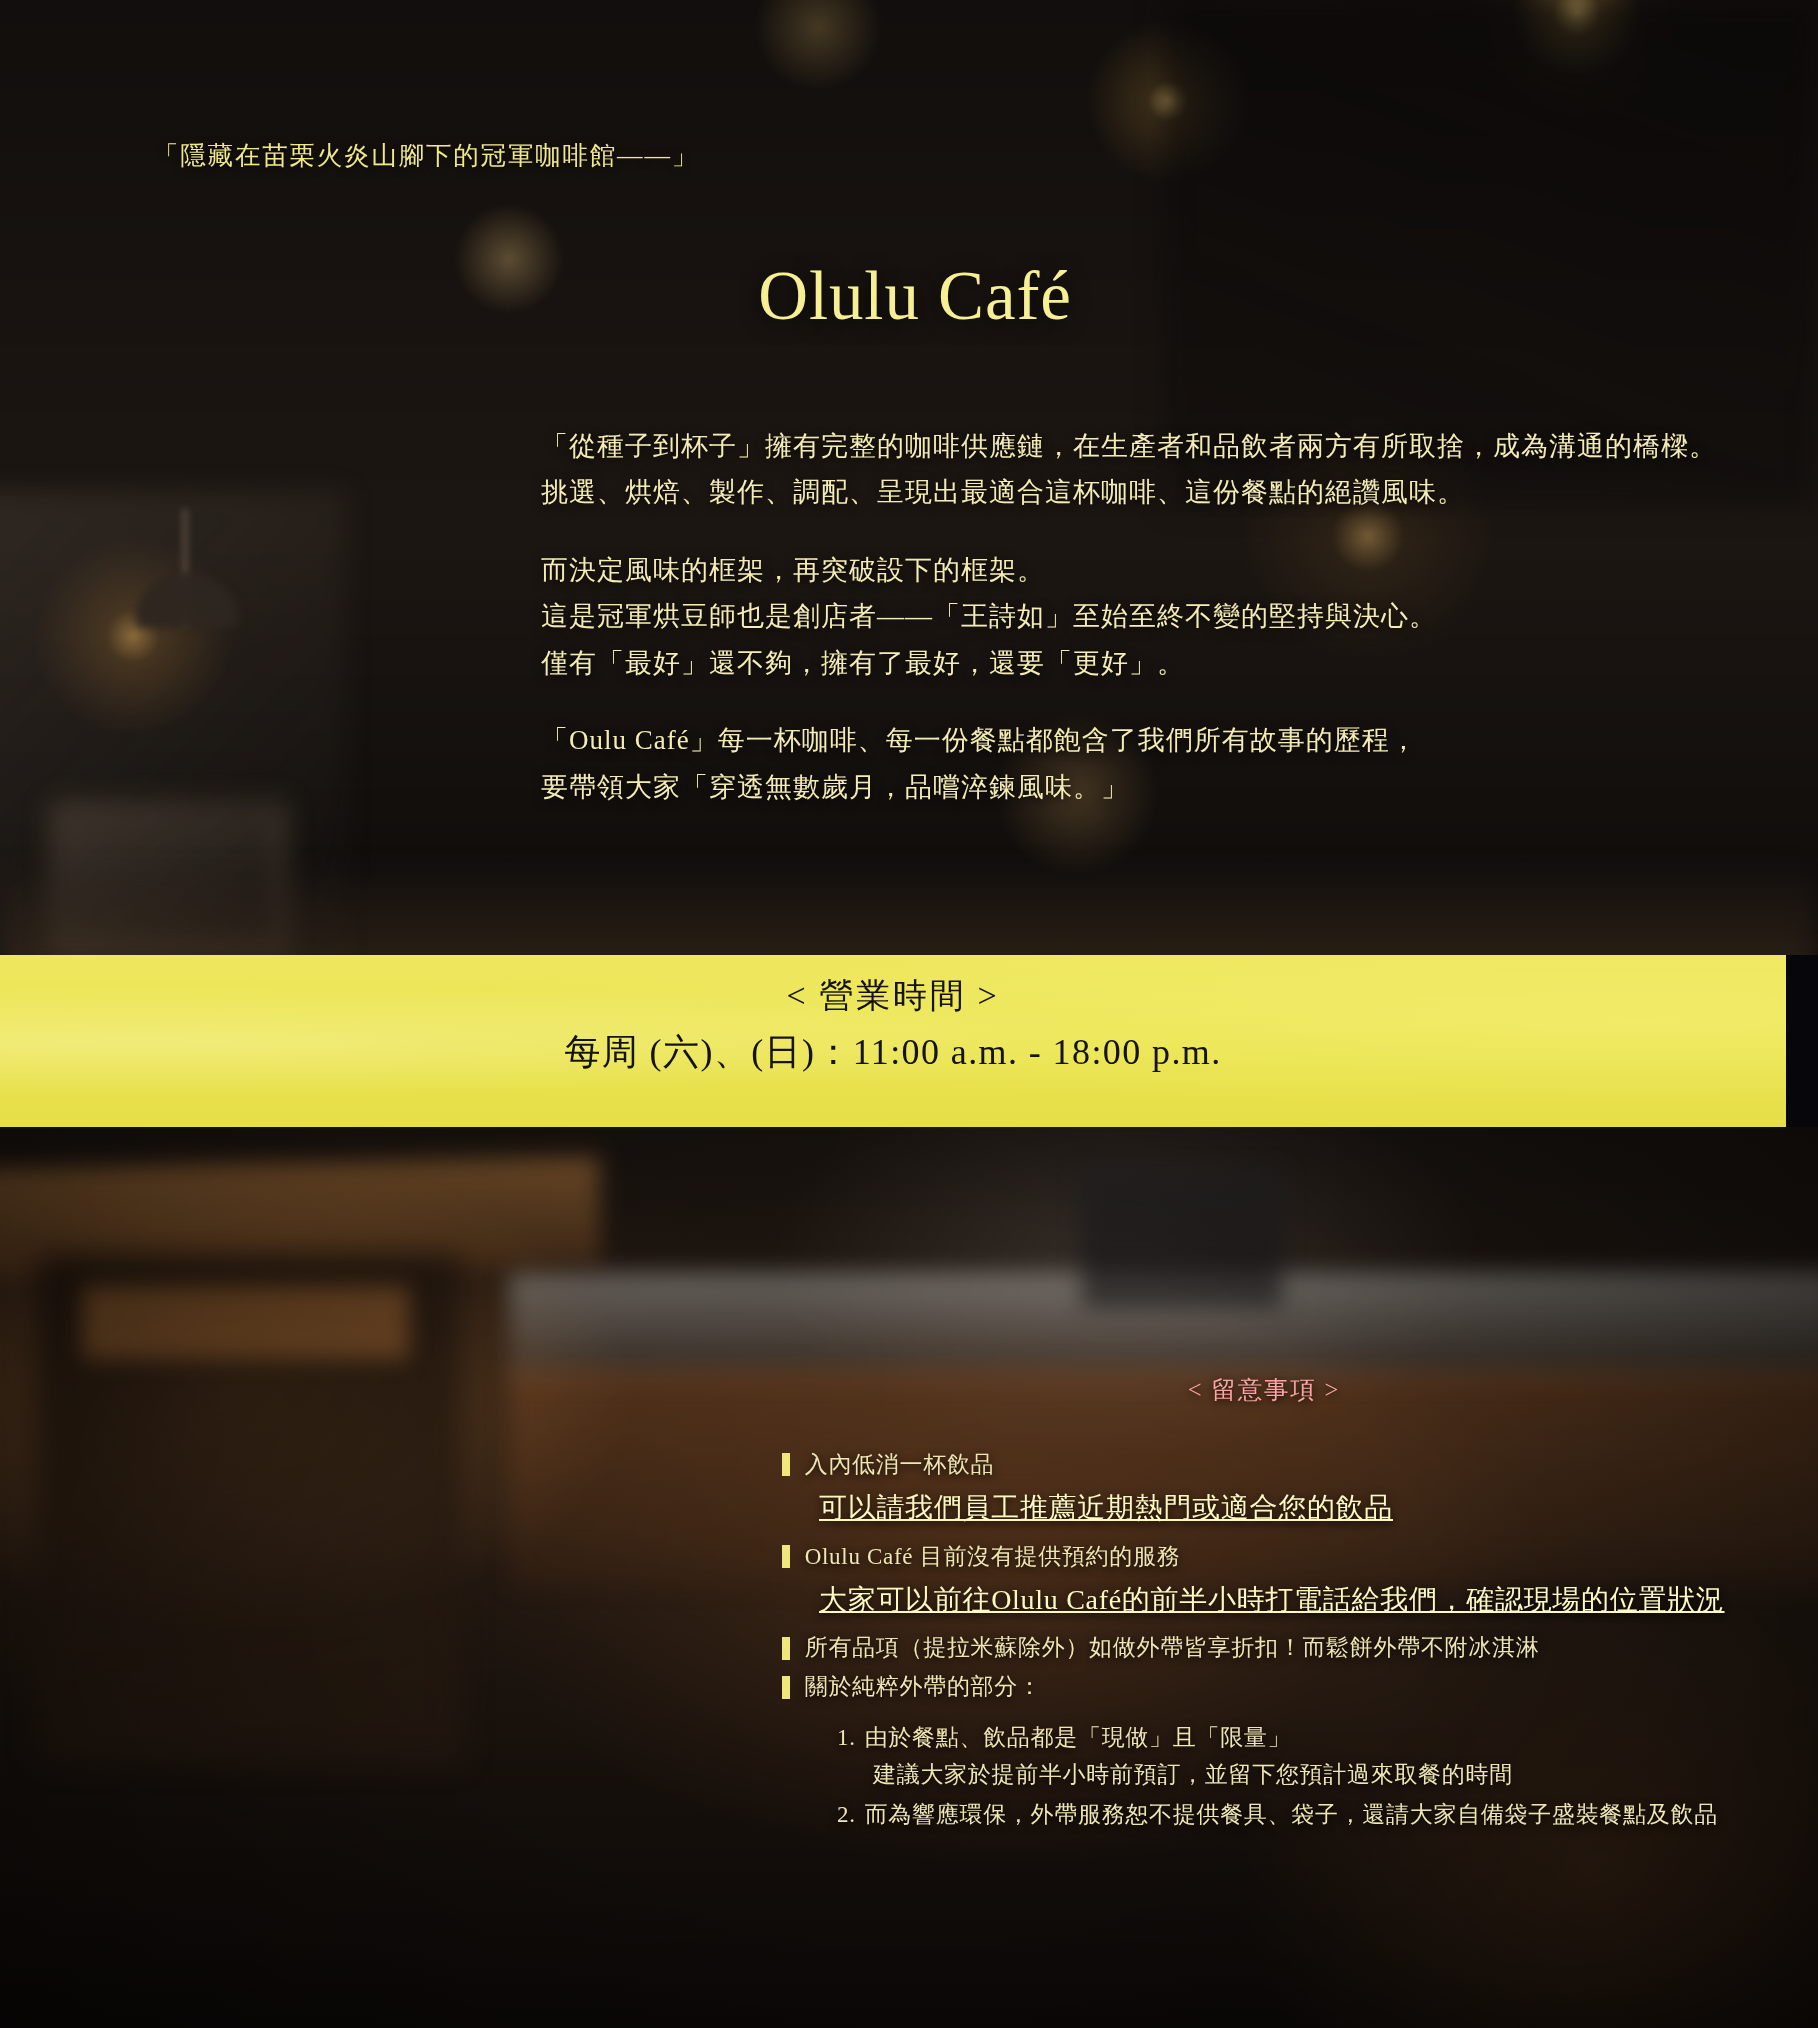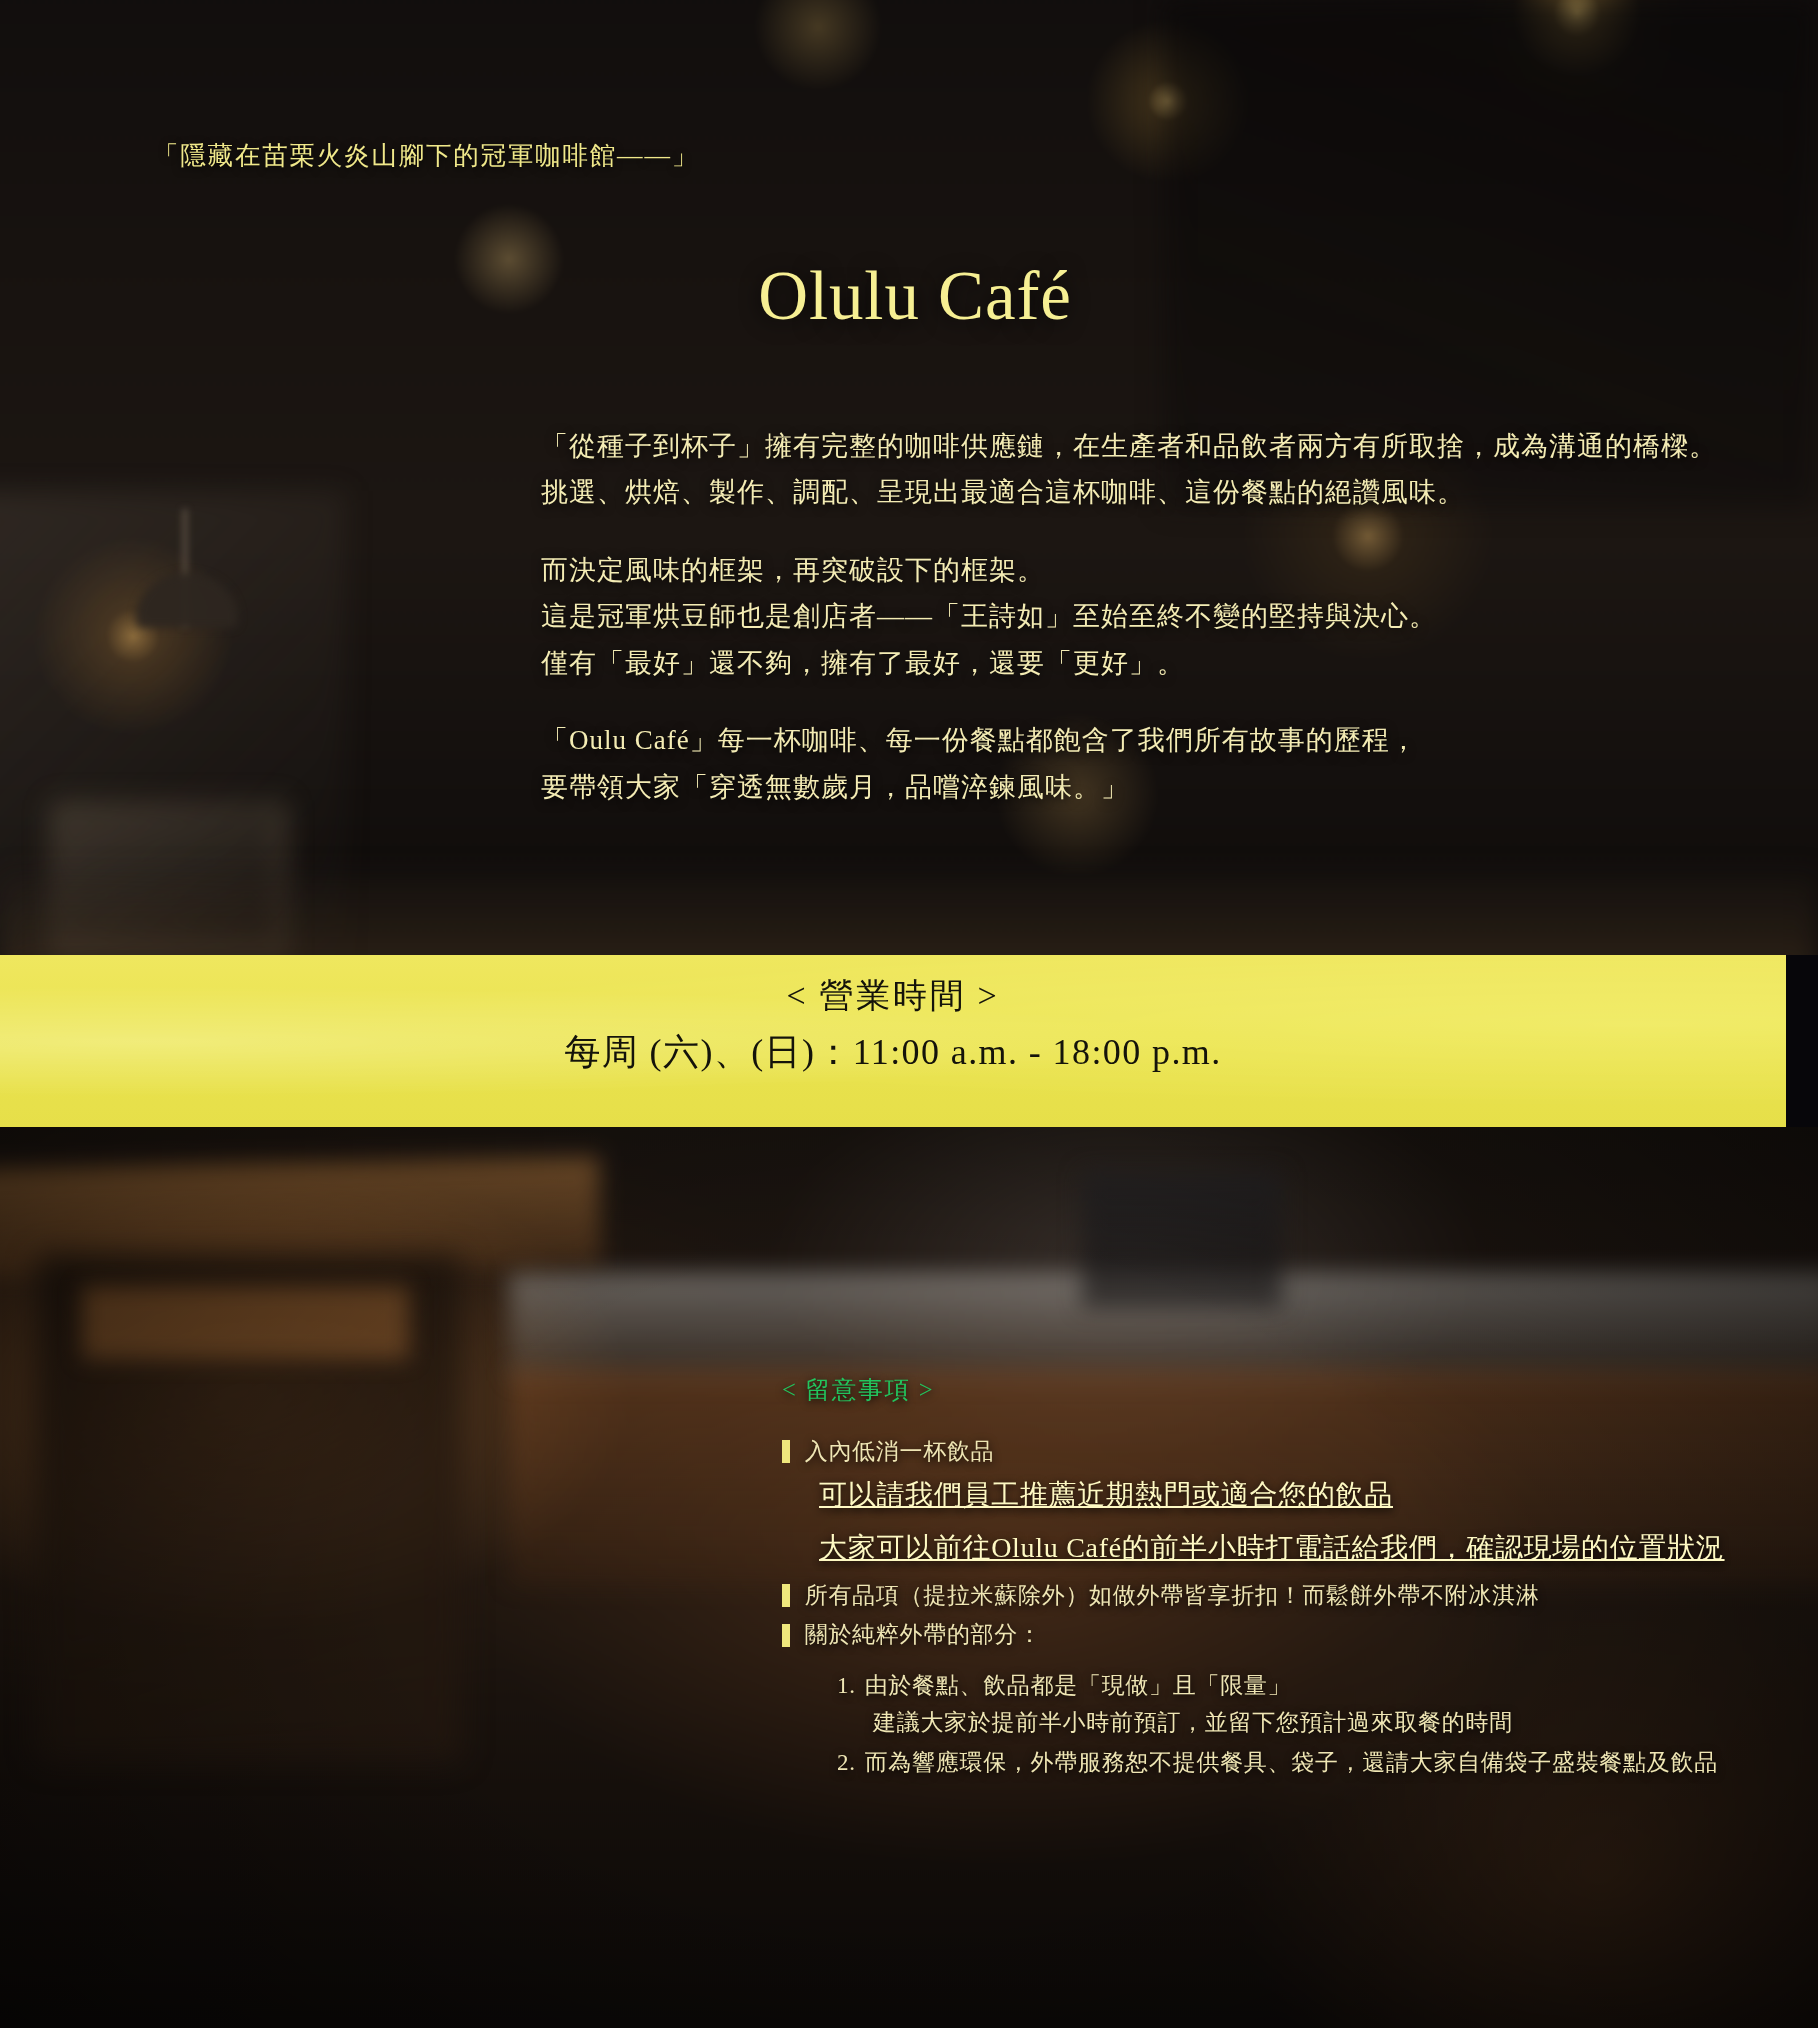--- a/index.html
+++ b/index.html
@@ -207,22 +207,23 @@
     position: absolute;
     left: 782px;
     top: 1373px;
     width: 964px;
     color: #efe6b4;
     text-shadow: 0 1.8px 9px rgba(0,0,0,0.95);
   }
   .notes-title {
     font-size: 24.5px;
     letter-spacing: 1.8px;
-    margin-bottom: 28px;
-    color: #22c55e;
+    margin-bottom: 41px;
+    color: #fca5a5;
+    text-align: center;
   }
   .note-item {
     display: flex;
     align-items: flex-start;
     margin-bottom: 3.6px;
   }
   .bullet {
     flex: none;
     width: 8.2px;
     height: 23px;
@@ -309,20 +310,24 @@
 
     <div>
       <div class="note-item">
         <span class="bullet"></span>
         <span class="note-main">入內低消一杯飲品</span>
       </div>
       <div class="note-sub">可以請我們員工推薦近期熱門或適合您的飲品</div>
     </div>
 
     <div>
+      <div class="note-item">
+        <span class="bullet"></span>
+        <span class="note-main">Olulu Café 目前沒有提供預約的服務</span>
+      </div>
       <div class="note-sub">大家可以前往Olulu Café的前半小時打電話給我們，確認現場的位置狀況</div>
     </div>
 
     <div>
       <div class="note-item">
         <span class="bullet"></span>
         <span class="note-main">所有品項（提拉米蘇除外）如做外帶皆享折扣！而鬆餅外帶不附冰淇淋</span>
       </div>
     </div>
 

